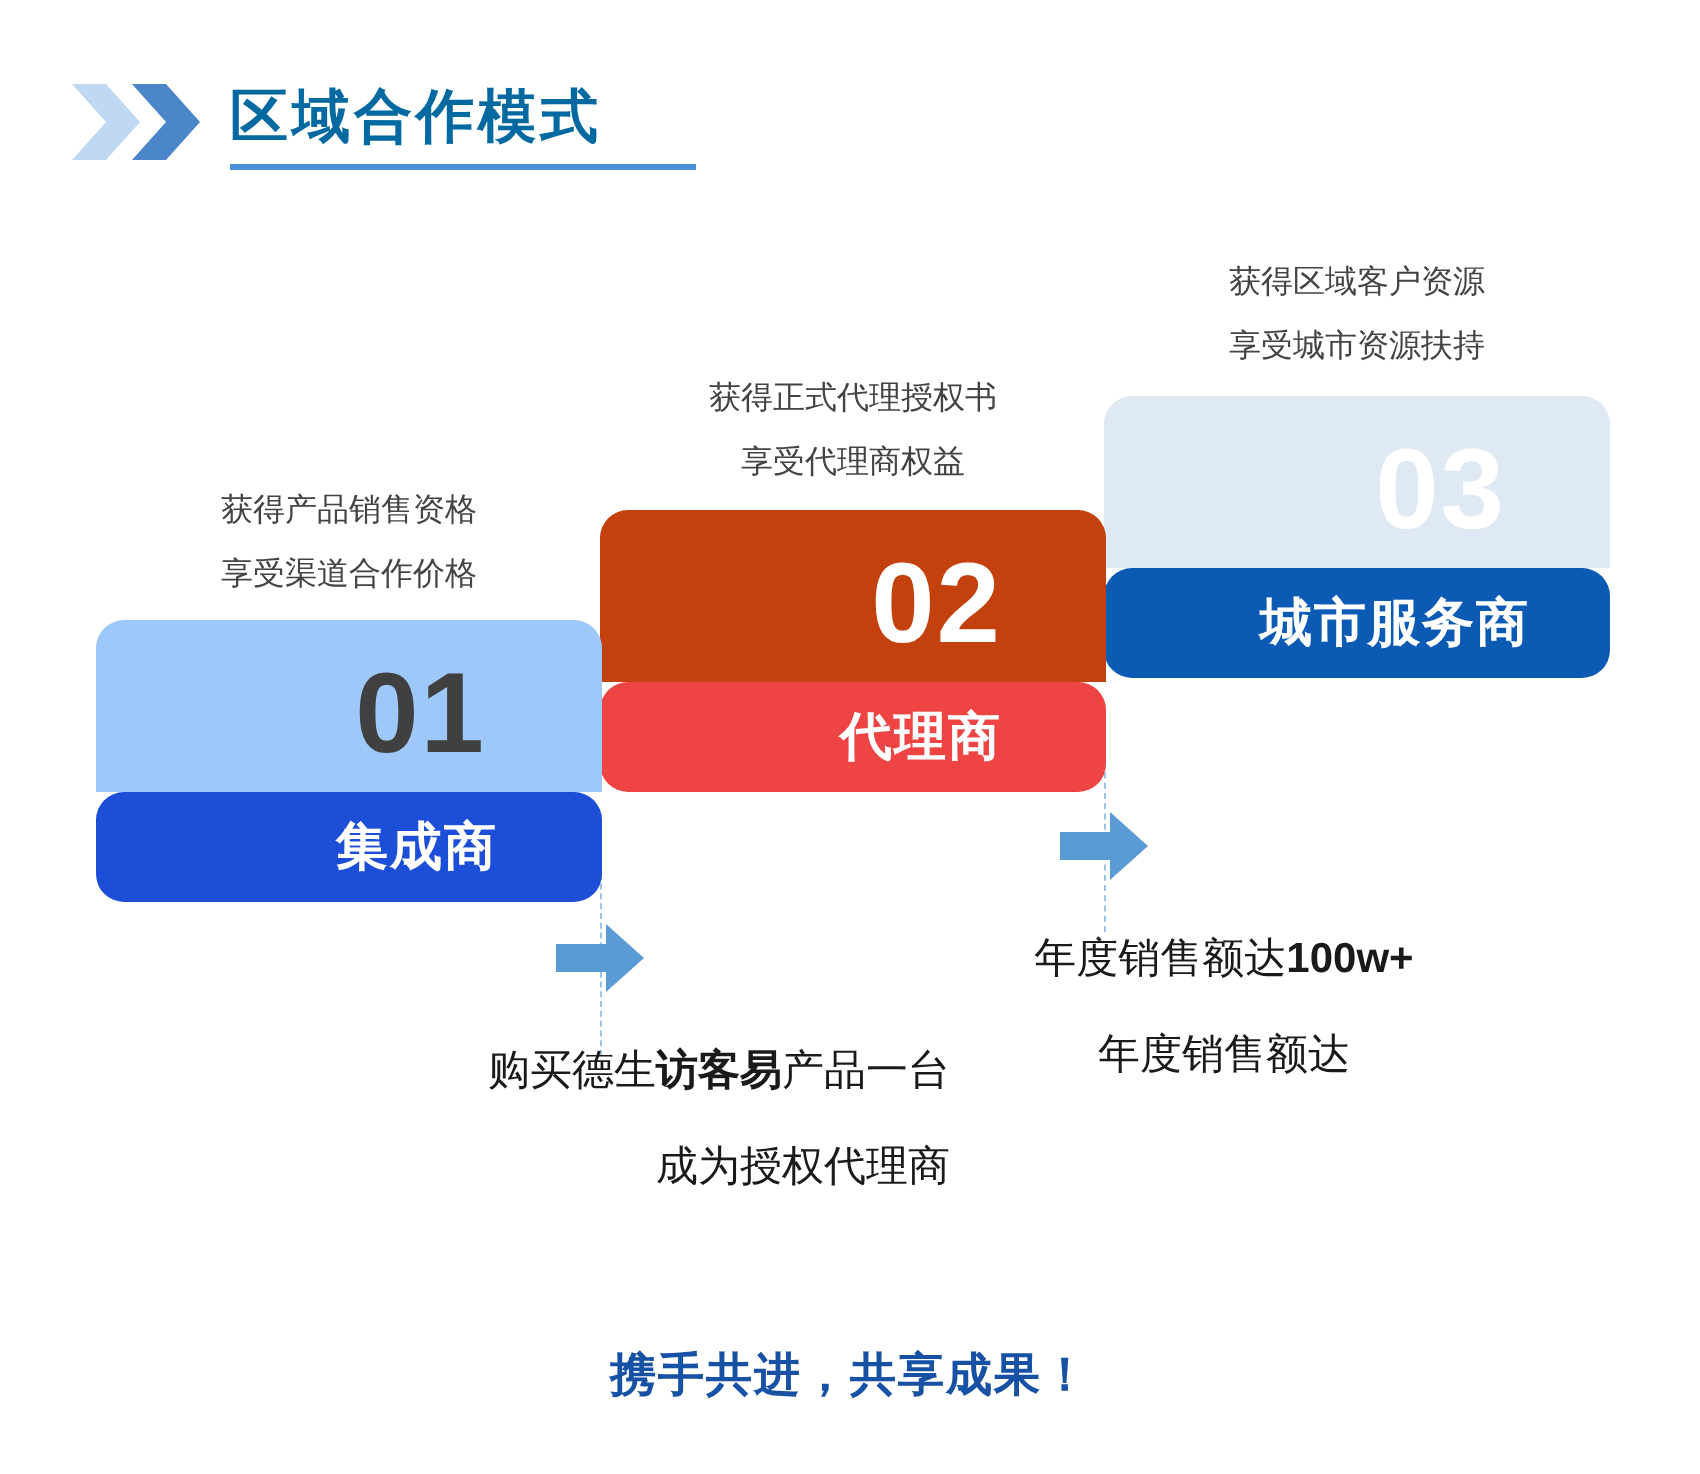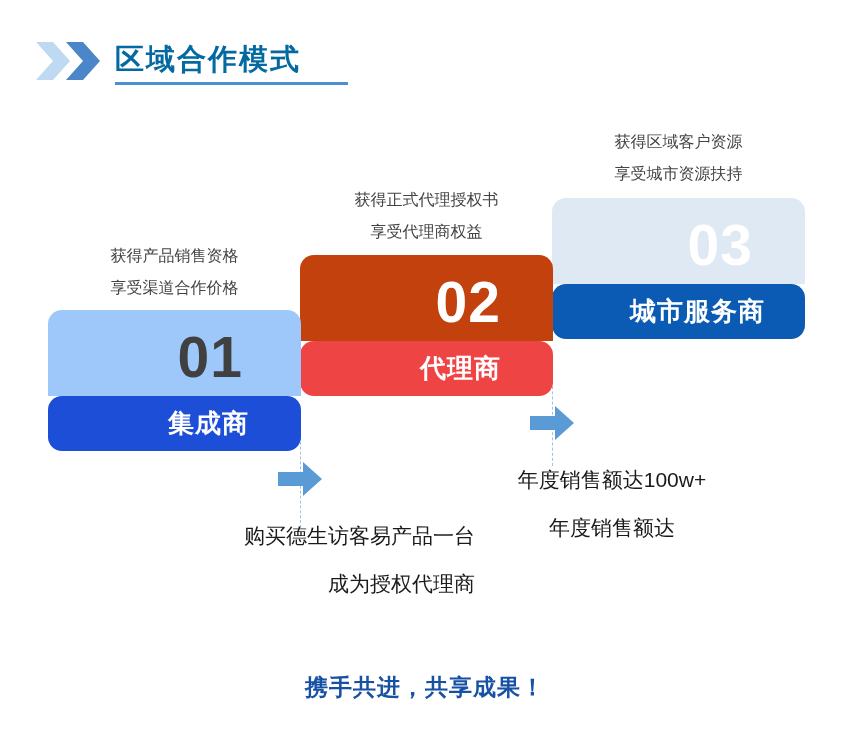--- a/index.html
+++ b/index.html
@@ -157,21 +157,21 @@
 
   
   .requirement {
     position: absolute;
     text-align: center;
     font-size: 21px;
     color: #1a1a1a;
     line-height: 48px;
     white-space: nowrap;
   }
-  .requirement b { font-weight: normal; }
+  .requirement b { font-weight: bold; }
   #req-1 { left: 145px; width: 330px; top: 512px; text-align: right; }
   #req-2 { left: 472px; width: 280px; top: 456px; }
 
   
   .slogan {
     position: absolute;
     left: 0;
     width: 850px;
     top: 672px;
     text-align: center;

